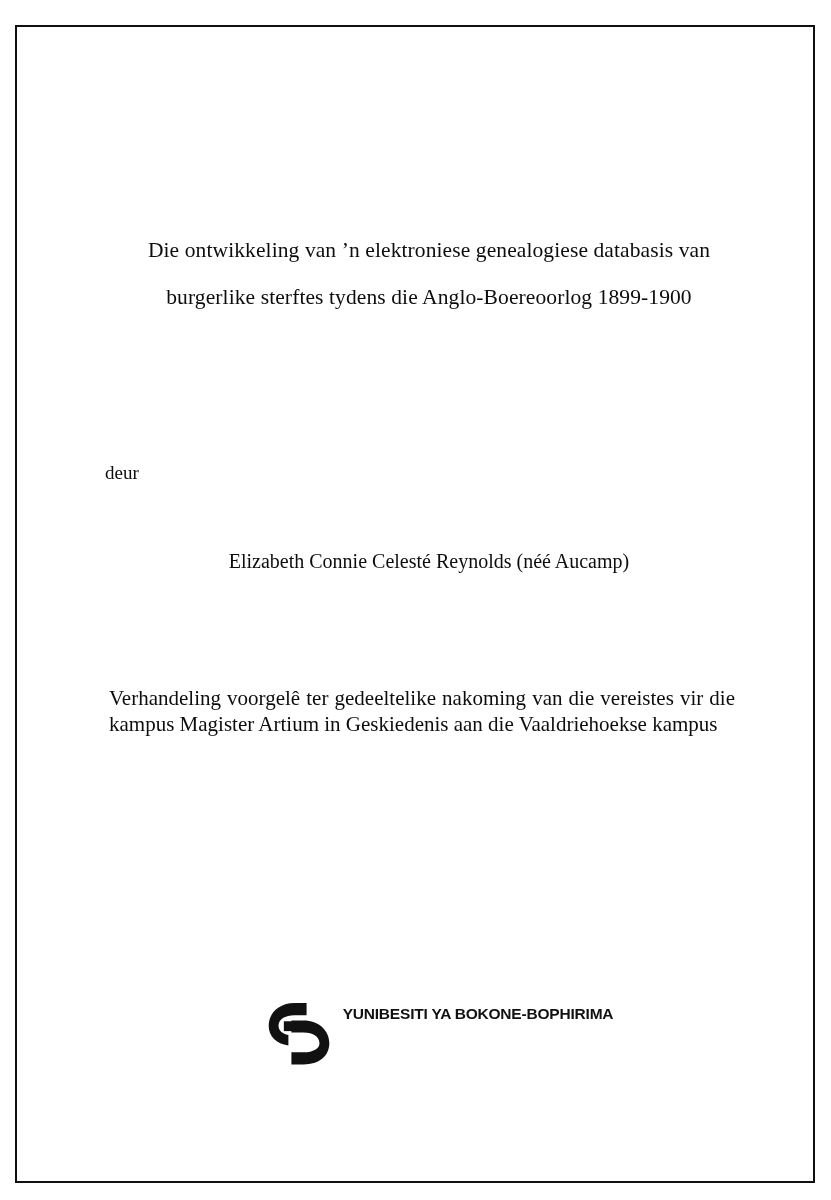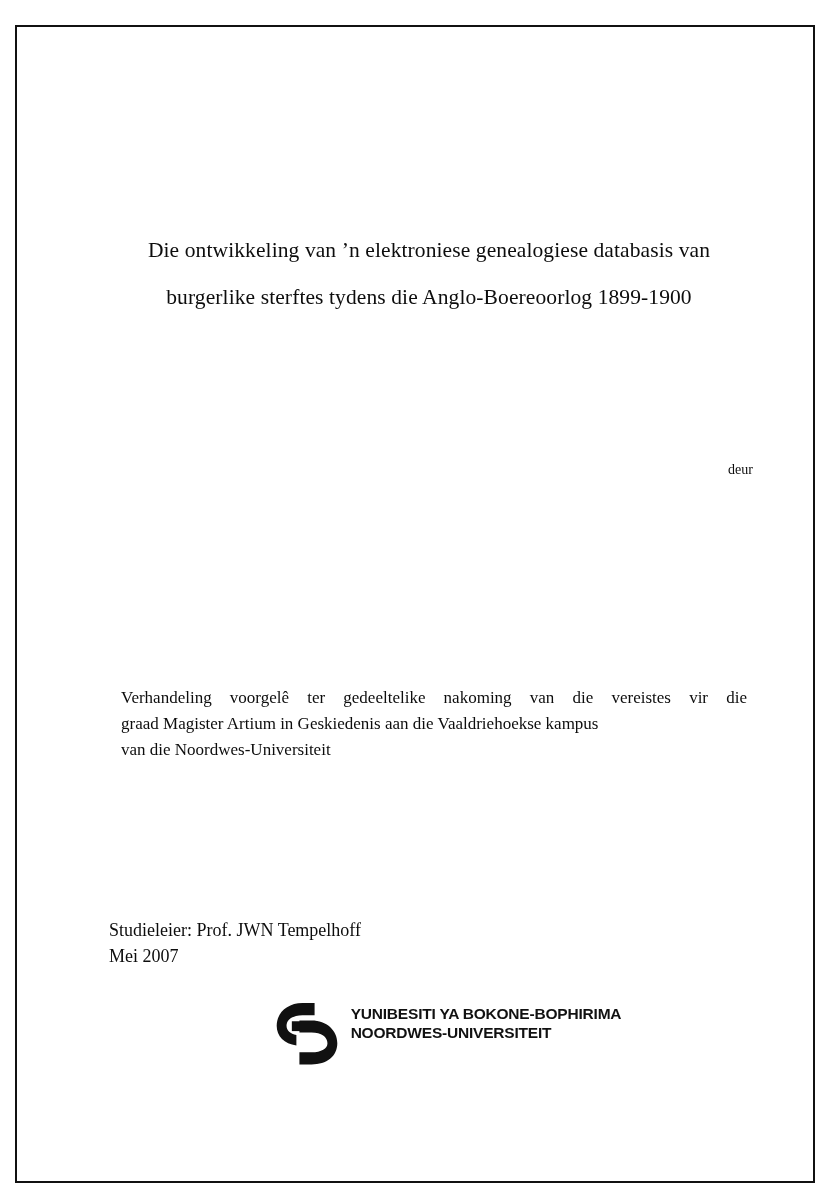--- a/index.html
+++ b/index.html
@@ -51,37 +51,37 @@
   }
   .title-line {
     display: block;
     white-space: nowrap;
   }
   .deur {
     position: absolute;
     top: 295px;
     left: 0;
     width: 648px;
-    text-align: right;
-    font-size: 14px;
+    text-align: left;
+    font-size: 19px;
   }
   .author {
     position: absolute;
     top: 383px;
     left: 0;
     width: 648px;
     text-align: center;
     font-size: 20px;
   }
   .statement {
     position: absolute;
     top: 518px;
-    left: 16px;
+    left: 4px;
     width: 626px;
-    font-size: 17px;
+    font-size: 21px;
     line-height: 26px;
     text-align: justify;
   }
   .statement .l2, .statement .l3 {
     text-align: left;
   }
   .statement .line {
     display: block;
   }
   .statement .just {
@@ -94,25 +94,26 @@
     top: 750px;
     left: 4px;
     width: 500px;
     font-size: 18px;
     line-height: 26px;
   }
   .supervisor .line { display: block; }
   .logo-wrap {
     position: absolute;
     top: 830px;
-    left: 16px;
+    left: 8px;
     width: 648px;
     display: flex;
     justify-content: center;
     align-items: flex-start;
+    text-align: center;
   }
   .logo-mark {
     width: 76px;
     height: 72px;
     margin-right: 6px;
     flex: none;
   }
   .logo-text {
     font-family: "Liberation Sans", sans-serif;
     font-size: 15.5px;
@@ -131,39 +132,34 @@
   <div class="scan-frame">
     <div class="inner-area">
 
       <div class="title-block">
         <span class="title-line">Die ontwikkeling van ’n elektroniese genealogiese databasis van</span>
         <span class="title-line">burgerlike sterftes tydens die Anglo-Boereoorlog 1899-1900</span>
       </div>
 
       <div class="deur">deur</div>
 
+      <div class="author">Elizabeth Connie Celesté Reynolds (néé Aucamp)</div>
 
       <div class="statement">
         <span class="line just">Verhandeling voorgelê ter gedeeltelike nakoming van die vereistes vir die</span>
-        <span class="line l2"><span>graad </span><span class="italic">Magister Artium</span><span> in Geskiedenis aan die Vaaldriehoekse kampus</span></span>
-        <span class="line l3">van die Noordwes-Universiteit</span>
+        <span class="line l2"><span>kampus </span><span class="italic">Magister Artium</span><span> in Geskiedenis aan die Vaaldriehoekse kampus</span></span>
       </div>
 
-      <div class="supervisor">
-        <span class="line">Studieleier: Prof. JWN Tempelhoff</span>
-        <span class="line">Mei 2007</span>
-      </div>
 
       <div class="logo-wrap">
         <svg class="logo-mark" viewBox="0 0 100 95">
           <path d="M44,8 C24,8 10,21 10,38 C10,52 20,62 36,64 L36,50 C28,49 23,44 23,38 C23,30 31,24 44,24 L60,24 L60,8 Z" fill="#111111"></path>
           <rect x="30" y="32" width="34" height="13" fill="#111111"></rect>
           <path d="M56,31 C76,31 90,44 90,61 C90,78 76,89 56,89 L40,89 L40,73 L56,73 C69,73 77,68 77,61 C77,53 69,47 56,47 L40,47 L40,31 Z" fill="#111111"></path>
         </svg>
         <div class="logo-text">
           <span>YUNIBESITI YA BOKONE-BOPHIRIMA</span>
-          <span>NOORDWES-UNIVERSITEIT</span>
         </div>
       </div>
 
     </div>
   </div>
 </div>
 
 </body></html>

